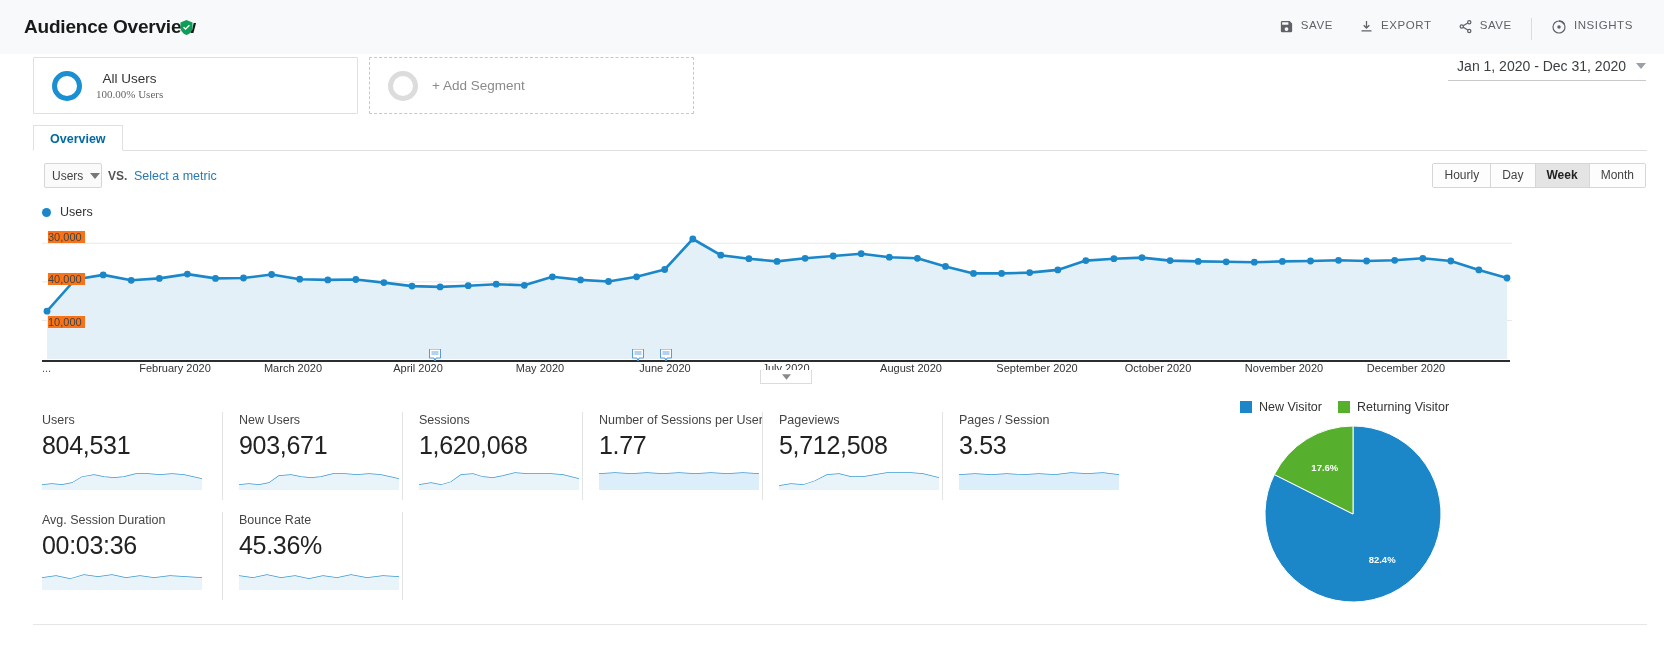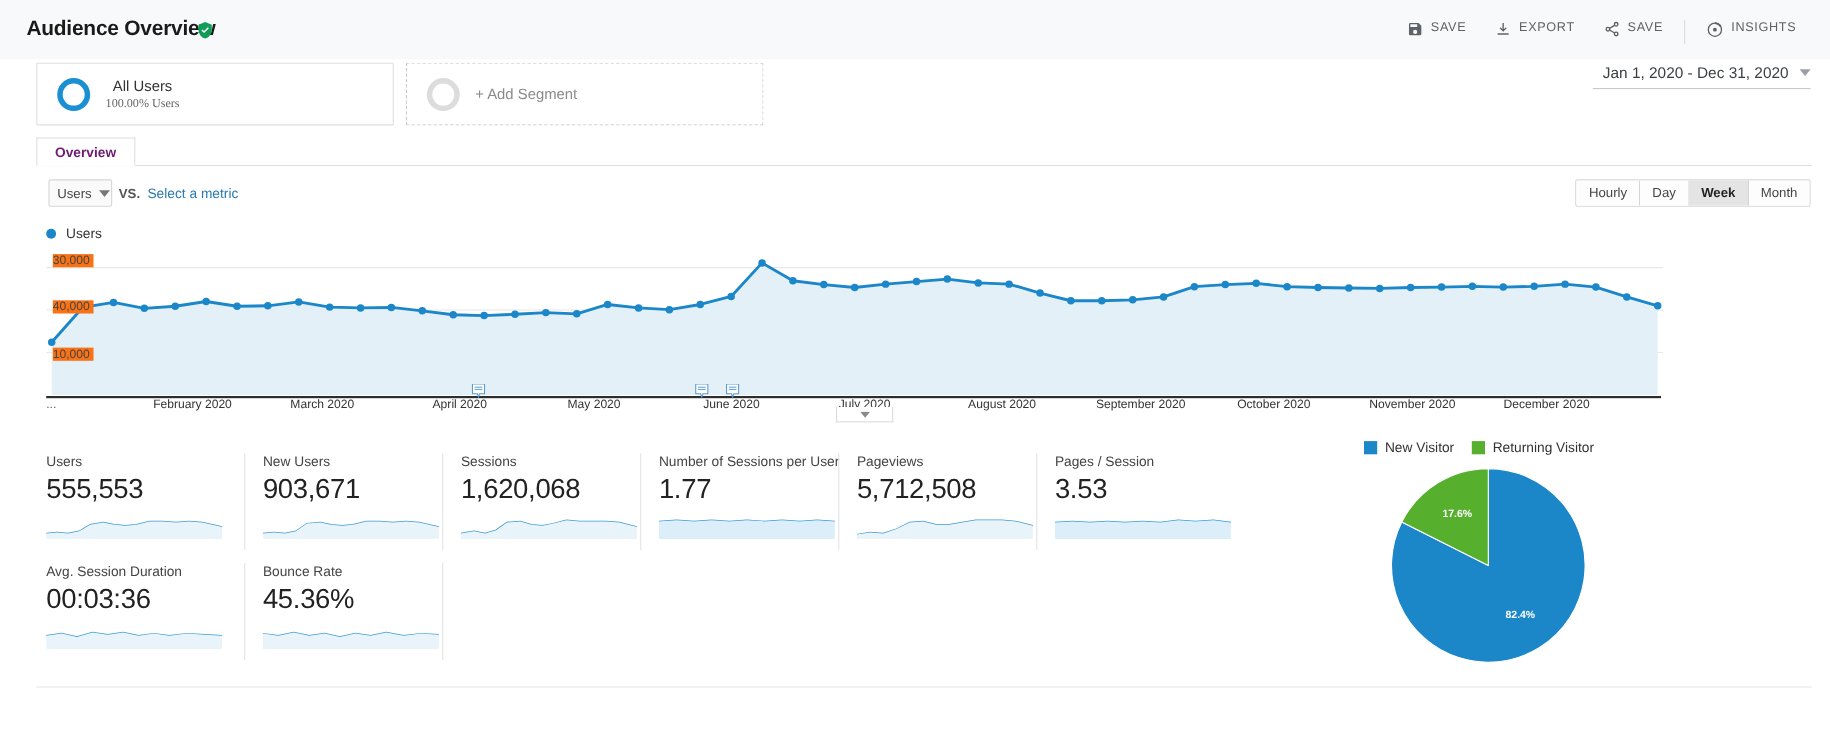--- a/index.html
+++ b/index.html
@@ -86,21 +86,21 @@
 
   
   .tabstrip {
     position: absolute; left: 33px; top: 125px; width: 1614px; height: 26px;
     border-bottom: 1px solid #e0e0e0;
   }
   .tab {
     position: absolute; left: 0; top: 0;
     padding: 6px 16px 6px 16px; height: 26px;
     border: 1px solid #e0e0e0; border-bottom: 1px solid #fff;
-    background: #fff; font-size: 12.5px; font-weight: bold; color: #701a75;
+    background: #fff; font-size: 12.5px; font-weight: bold; color: #0369a1;
     cursor: pointer;
   }
 
   
   .metric-select {
     position: absolute; left: 44px; top: 163px;
     width: 58px; height: 25px;
     border: 1px solid #d6d6d6; background: #fafafa;
     border-radius: 2px; display: flex; align-items: center;
     padding: 0 7px; cursor: pointer;
@@ -413,21 +413,21 @@
 <div class="annot-expander">
   <svg width="9" height="6" viewBox="0 0 10 6">
     <path d="M0 0h10L5 6z" fill="#8a8a8a"></path>
   </svg>
 </div>
 
 <div class="cards">
   <div class="card-row">
     <div class="card">
       <div class="card-label">Users</div>
-      <div class="card-value">555,553</div>
+      <div class="card-value">804,531</div>
       <svg class="spark" width="160" height="24" viewBox="0 0 160 24">
           <path class="sp" d="M0 19 L10 18 L20 19 L30 17 L40 11 L52 9 L62 11 L72 12 L82 11 L94 8 L106 8 L118 9 L130 8 L142 9 L160 13" fill="none" stroke="#3c9ad4" stroke-width="1.3"></path>
           <path d="M0 19 L10 18 L20 19 L30 17 L40 11 L52 9 L62 11 L72 12 L82 11 L94 8 L106 8 L118 9 L130 8 L142 9 L160 13 L160 24 L0 24 Z" fill="#e8f3fa"></path>
         </svg>
     </div>
     <div class="card">
       <div class="card-label">New Users</div>
       <div class="card-value">903,671</div>
       <svg class="spark" width="160" height="24" viewBox="0 0 160 24">
           <path d="M0 19 L10 18 L20 19 L30 17 L40 10 L52 9 L62 11 L72 12 L82 11 L94 8 L106 8 L118 9 L130 8 L142 9 L160 13" fill="none" stroke="#3c9ad4" stroke-width="1.3"></path>

